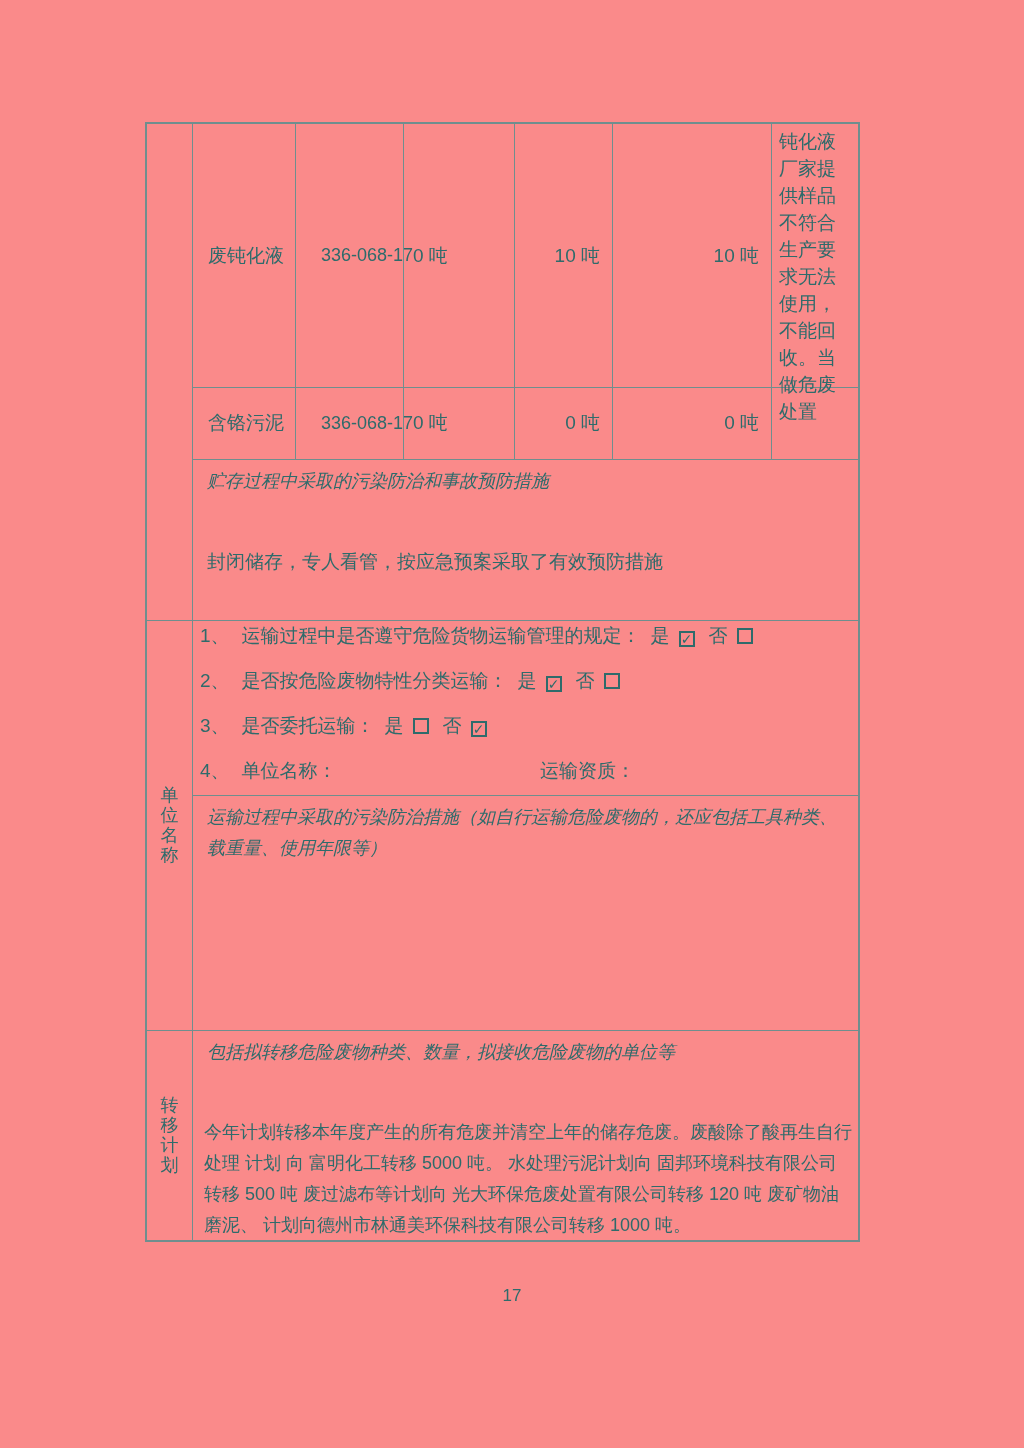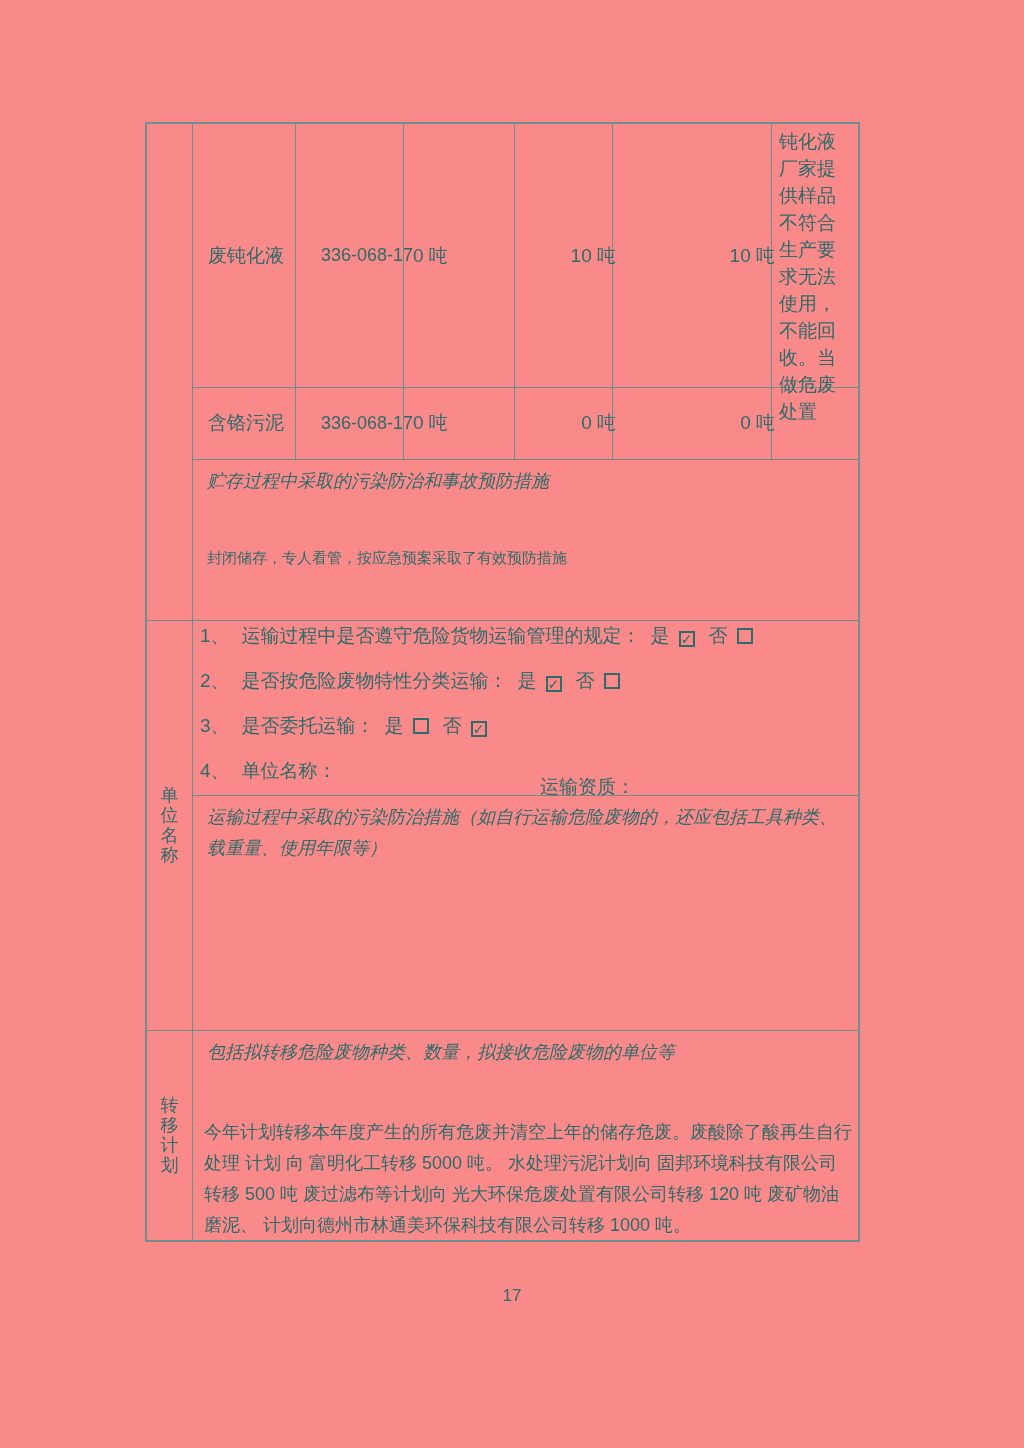--- a/index.html
+++ b/index.html
@@ -7,49 +7,49 @@
   body { font-family:"Liberation Sans","DejaVu Sans",sans-serif; }
   .page { position:relative; width:1024px; height:1448px; background:#fa8a8a; color:#2e6b6b; overflow:hidden; }
 
   .tbl { position:absolute; left:145px; top:122px; width:715px; height:1120px; border:2px solid #6f8e8e; }
   .vl, .hl { position:absolute; background:#6f8e8e; }
   .vl { width:1px; }
   .hl { height:1px; }
 
   .cell { position:absolute; font-size:19px; }
   .vcen { display:flex; align-items:center; }
-  .rt { justify-content:flex-end; text-align:right;margin-left:16px; }
+  .rt { justify-content:flex-end; text-align:right; }
 
   .name-cell  { left:45px;  width:103px; padding-left:16px; }
   .code-cell  { left:148px; width:108px; padding-left:10px; font-size:18px;margin-left:16px; }
   .qtya-cell  { left:256px; width:111px; padding-left:10px; }
   .qtyb-cell  { left:367px; width:98px;  padding-right:12px; }
   .qtyc-cell  { left:465px; width:159px; padding-right:12px; }
   .note-cell  { left:624px; width:87px;  padding:4px 11px 0 8px; line-height:27px; }
   .row1 { top:0; height:263px; }
   .row2 { top:263px; height:72px; }
   .note2 { line-height:30px; }
 
   .wide-cell { left:45px; width:666px; }
   .storage-cell   { top:335px; height:161px; }
   .questions-cell { top:496px; height:175px; padding:6px 0 0 8px; }
   .tprompt-cell   { top:671px; height:235px; }
   .transfer-cell  { top:906px; height:210px; }
 
   .prompt { font-style:italic; padding:7px 14px 0 15px; font-size:18px; line-height:31px; white-space:pre-wrap; }
-  .storage-content { position:absolute; left:15px; top:90px; font-size:15px; }
+  .storage-content { position:absolute; left:15px; top:90px; font-size:19px; }
   .transfer-content { position:absolute; left:57px; top:993px; width:652px; font-size:18px; line-height:31px; white-space:pre-wrap; }
 
   .q { height:20px; line-height:20px; margin-bottom:25px; white-space:nowrap; position:relative; }
   .q .num { margin-right:12px; }
   .q .yes-label { margin-left:10px; }
   .q .no-label { margin-left:14px; }
   .cbox { display:inline-block; width:16px; height:16px; border:2px solid #2e6b6b; margin-left:9px;
           vertical-align:-2px; text-align:center; line-height:13px; font-size:14px; font-weight:bold; }
-  .q4-right { position:absolute; left:340px; top:0;margin-top:16px; }
+  .q4-right { position:absolute; left:340px; top:0; }
 
   .vcell { position:absolute; left:0; width:45px; display:flex; align-items:center; justify-content:center; }
   .vcell-transport { top:496px; height:410px; }
   .vcell-transfer  { top:906px; height:210px; }
   .vtext { width:20px; line-height:20px; font-size:18px; word-break:break-all; text-align:center; }
 
   .pagenum { position:absolute; top:1286px; left:0; width:100%; text-align:center; font-size:17px; }
 </style>
 </head>
 <body>

